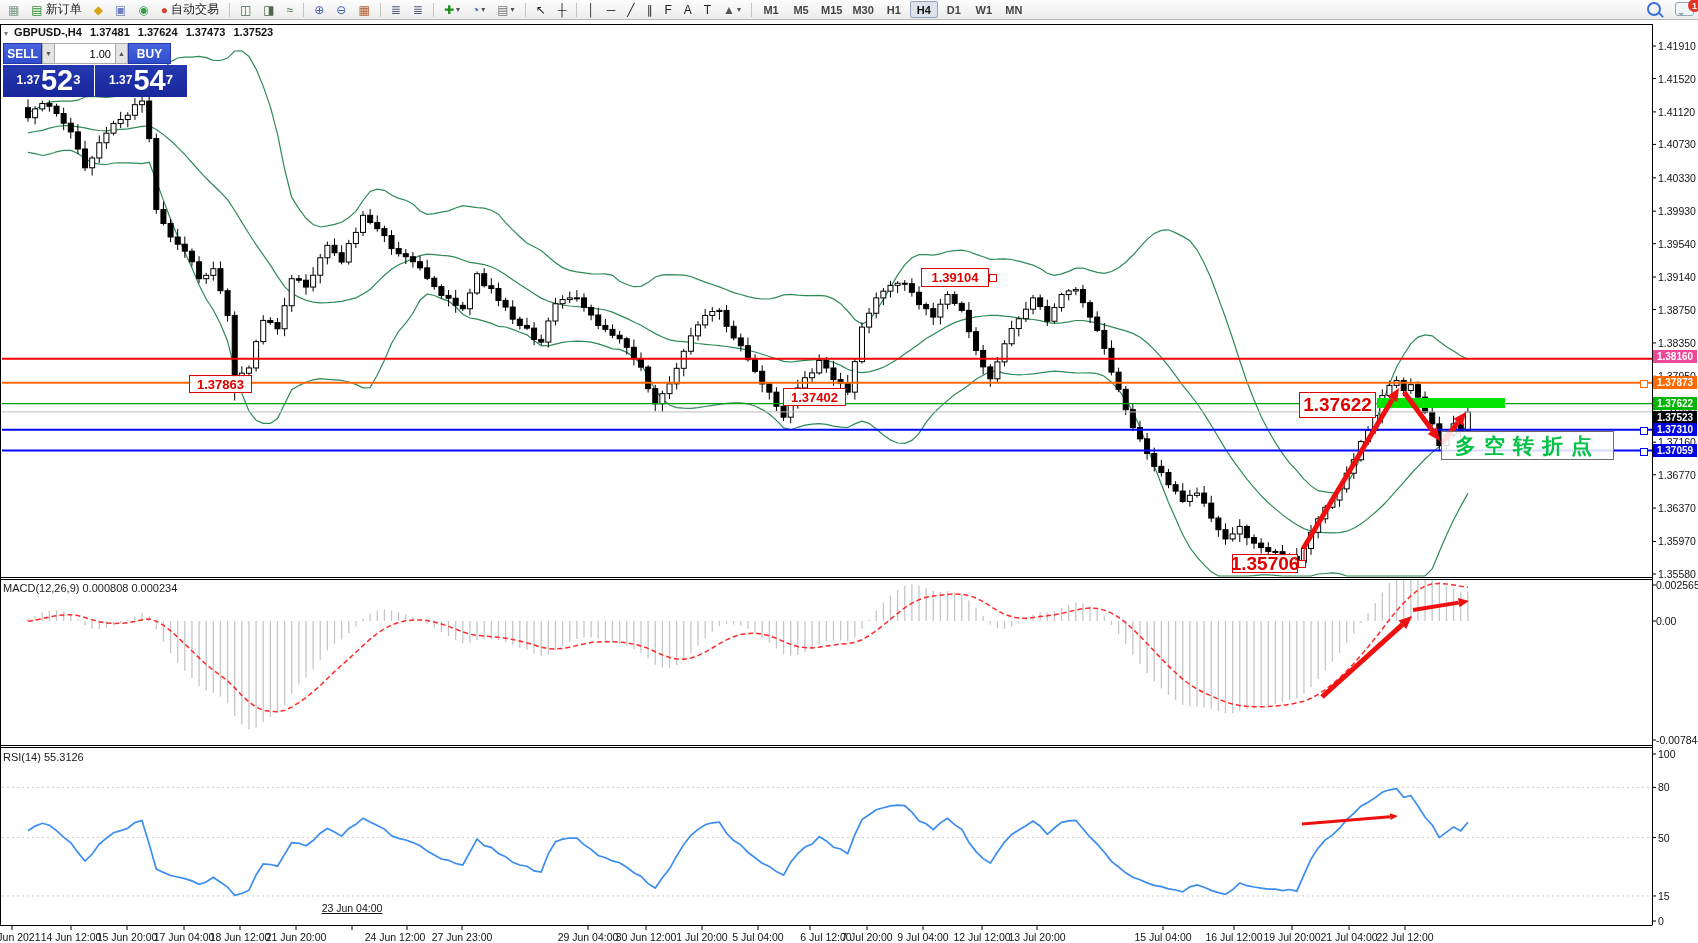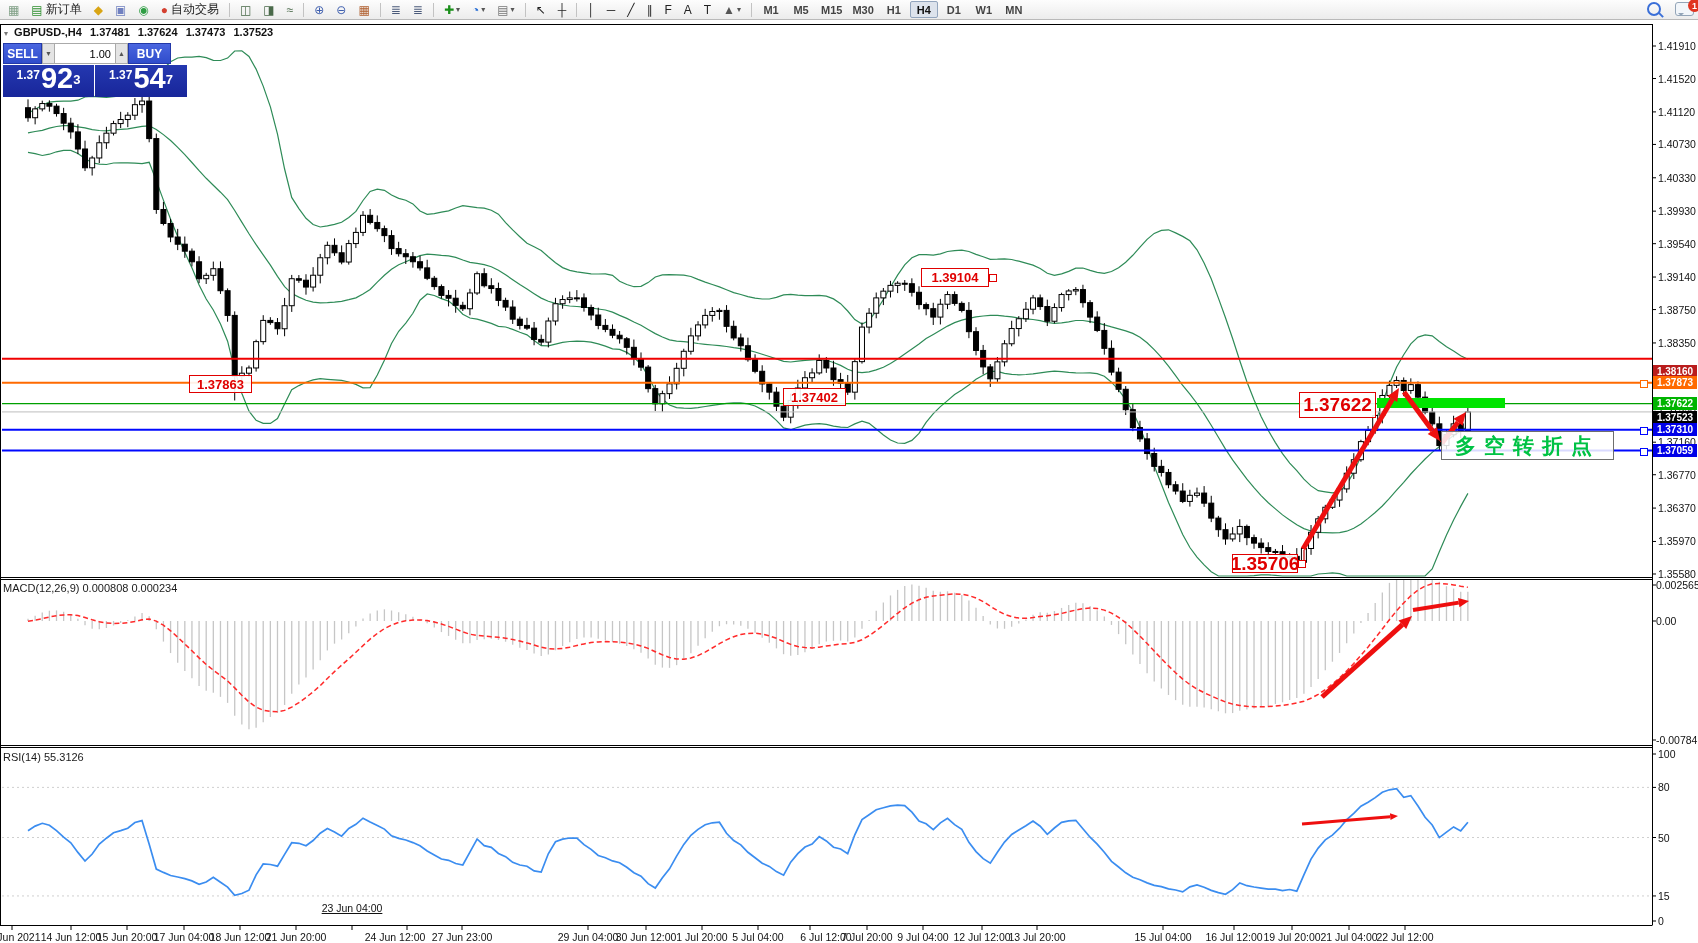--- a/index.html
+++ b/index.html
@@ -35,21 +35,21 @@
   #one-click{position:absolute;left:3px;top:43px;width:184px;z-index:6;font-family:"Liberation Sans",sans-serif;}
   #oc-row1{display:flex;height:21px;}
   .oc-btn{background:linear-gradient(#4a66e0,#2f4ccb);color:#fff;font-size:12px;font-weight:bold;
     display:flex;align-items:center;justify-content:center;border:1px solid #2238a8;box-sizing:border-box;}
   #oc-sell{width:39px;} #oc-buy{width:43px;}
   .oc-spin{width:13px;background:#e4e4e4;border:1px solid #aaa;color:#555;font-size:7px;
     display:flex;align-items:center;justify-content:center;box-sizing:border-box;}
   #oc-vol{width:60px;border:1px solid #aaa;border-left:none;border-right:none;font-size:11px;
     text-align:right;padding:0 4px;box-sizing:border-box;font-family:"Liberation Sans",sans-serif;}
   #oc-row2{display:flex;margin-top:1px;height:32px;}
-  .oc-price{background:linear-gradient(#2438b0,#18269a);color:#fff;display:flex;align-items:flex-start;
+  .oc-price{background:linear-gradient(#2438b0,#18269a);color:#fff;display:flex;align-items:center;
     justify-content:center;padding-bottom:2px;}
   .oc-price .sm{font-size:12px;font-weight:bold;margin-right:1px;line-height:20px;}
   .oc-price .bg{font-size:29px;font-weight:bold;line-height:26px;}
   .oc-price .sup{font-size:13px;font-weight:bold;line-height:30px;align-self:flex-start;}
   #oc-price-sell{width:91px;margin-right:1px;} #oc-price-buy{width:92px;}
   
   .pane-label{position:absolute;font-size:11px;color:#1a1a1a;z-index:4;}
   .pane-label b{font-weight:normal;}
   .axis-label{position:absolute;font-size:10.5px;color:#111;white-space:nowrap;z-index:2;}
   .time-label{position:absolute;font-size:10.5px;color:#111;white-space:nowrap;text-align:center;width:86px;z-index:2;}
@@ -902,21 +902,21 @@
     <div id="oc-row1">
       <div id="oc-sell" class="oc-btn">SELL</div>
       <div class="oc-spin">▼</div>
       <input id="oc-vol" value="1.00" style="">
       <div class="oc-spin">▲</div>
       <div id="oc-buy" class="oc-btn">BUY</div>
     </div>
     <div id="oc-row2">
       <div id="oc-price-sell" class="oc-price">
         <span class="sm">1.37</span>
-        <span class="bg">92</span>
+        <span class="bg">52</span>
         <span class="sup">3</span>
       </div>
       <div id="oc-price-buy" class="oc-price">
         <span class="sm">1.37</span>
         <span class="bg">54</span>
         <span class="sup">7</span>
       </div>
     </div>
   </div>
 
@@ -926,21 +926,21 @@
     <b>0.000234</b>
   </div>
   <div class="pane-label" style="left:3px;top:751px;">
     <b>RSI(14)</b>
     <b>55.3126</b>
   </div>
 
   <div id="turning-point" style="left: 1441px; top: 431px; width: 171px; height: 27px;">多空转折点</div>
 
   <div id="overlays">
-      <div class="badge" style="top: 365px; background: #b91c1c;">1.38160</div>
+      <div class="badge" style="top: 350px; background: #ec4899;">1.38160</div>
       <div class="badge" style="top: 376.226px; background: rgb(255, 106, 0);">1.37873</div>
       <div class="handle" style="left: 1640px; top: 379.726px; border: 1px solid rgb(255, 106, 0);"></div>
       <div class="badge" style="top: 397.162px; background: rgb(0, 180, 0);">1.37622</div>
       <div class="badge" style="top: 410.92px; background: rgb(0, 0, 0);">1.37523</div>
       <div class="badge" style="top: 423.186px; background: rgb(0, 0, 232);">1.37310</div>
       <div class="handle" style="left: 1640px; top: 426.686px; border: 1px solid rgb(0, 8, 255);"></div>
       <div class="badge" style="top: 444.122px; background: rgb(0, 0, 232);">1.37059</div>
       <div class="handle" style="left: 1640px; top: 447.622px; border: 1px solid rgb(0, 8, 255);"></div>
       <div class="axis-label" style="left: 1658px; top: 40px;">1.41910</div>
       <div class="axis-label" style="left: 1658px; top: 72.5299px;">1.41520</div>

